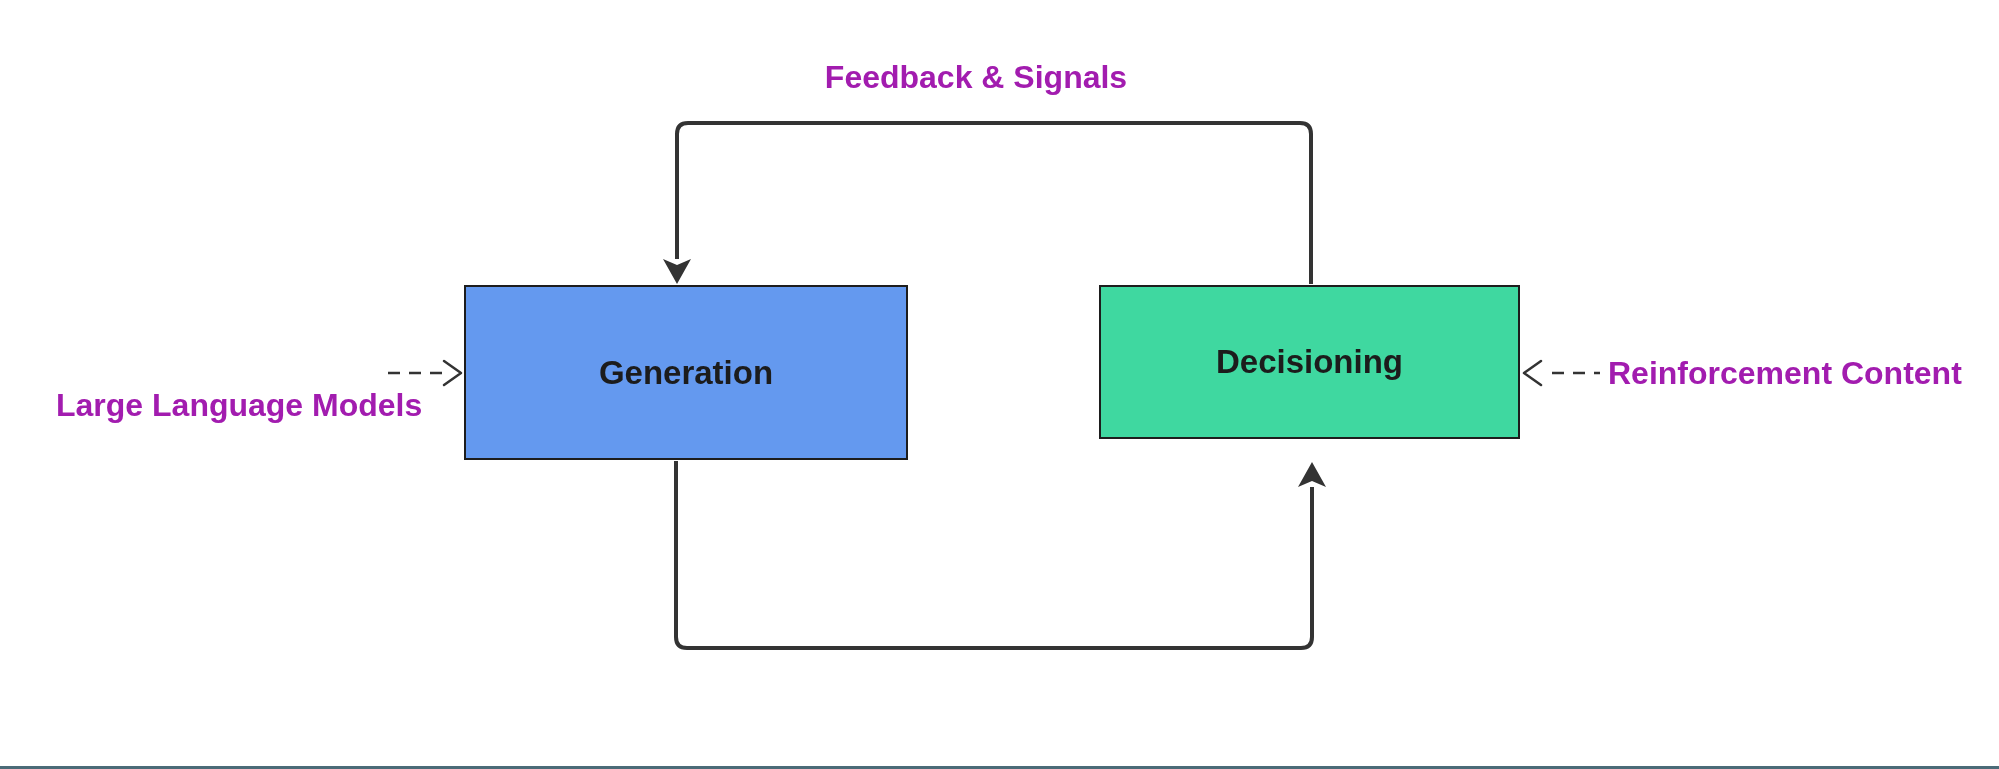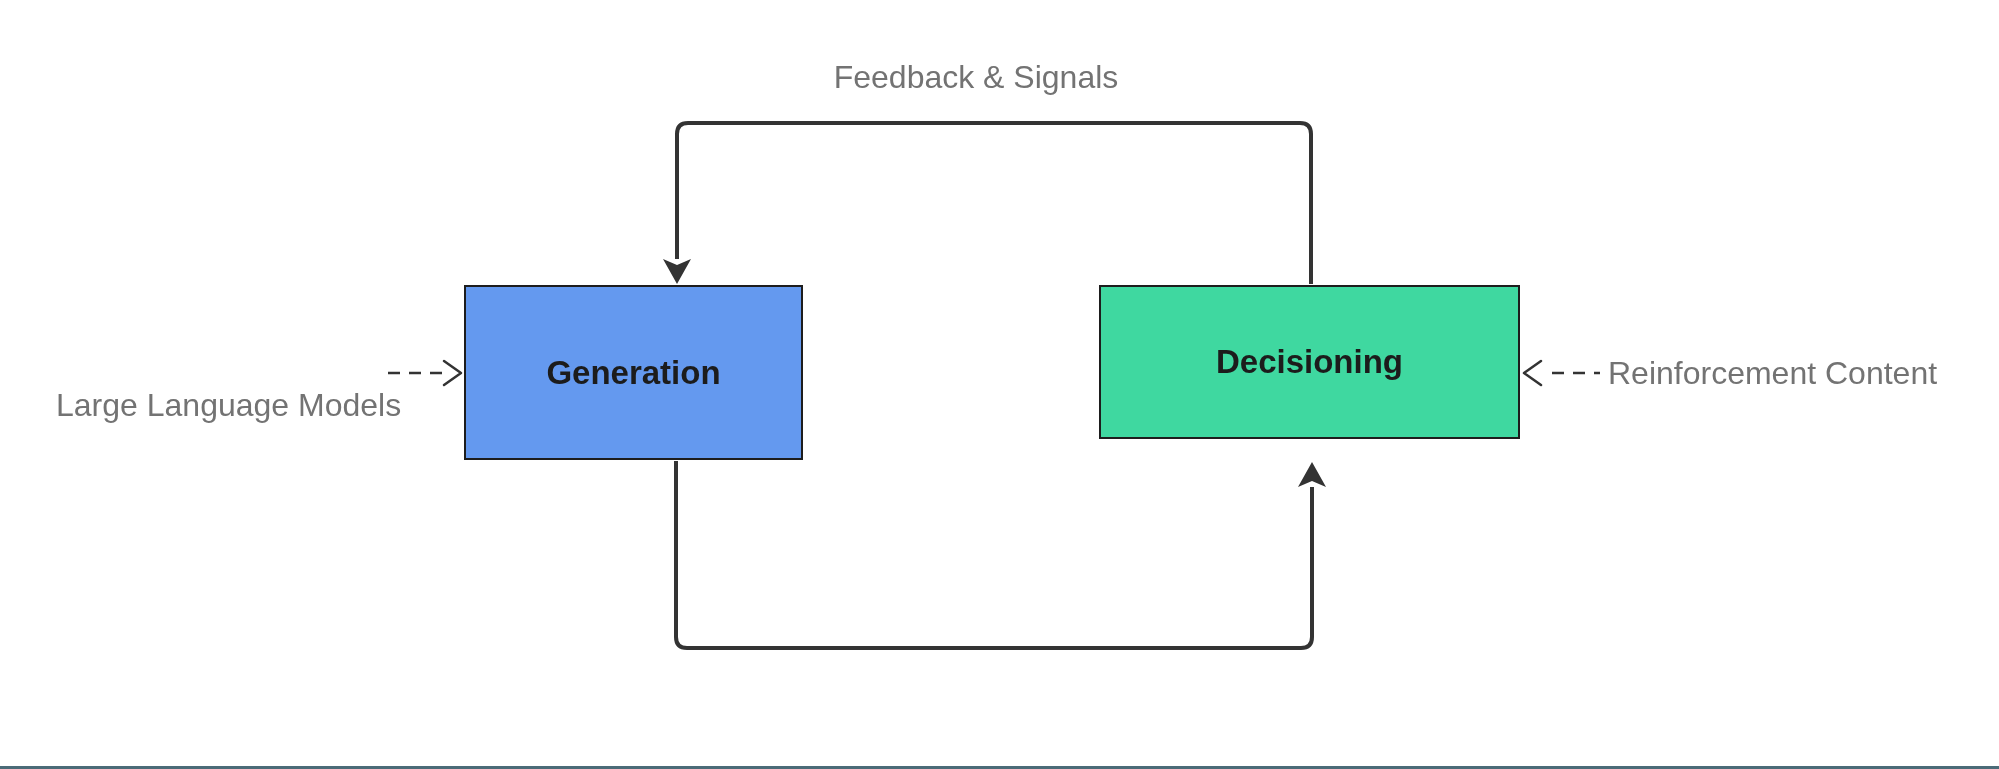--- a/index.html
+++ b/index.html
@@ -46,28 +46,28 @@
     position: absolute;
     border: 2px solid #1d1d1d;
     box-sizing: border-box;
     display: flex;
     align-items: center;
     justify-content: center;
     font-size: 33px;
     font-weight: 700;
     color: #1c1c1c;
   }
-  .node-generation { left: 464px; top: 285px; width: 339px; height: 175px; }
+  .node-generation { left: 464px; top: 285px; width: 444px; height: 175px; }
   .node-decisioning { left: 1099px; top: 285px; width: 421px; height: 154px; }
   .edge-label {
     position: absolute;
     font-size: 32px;
-    font-weight: 400;
+    font-weight: 700;
     line-height: 40px;
-    color: #737373;
+    color: #a21caf;
     white-space: nowrap;
   }
   .label-feedback { left: 976px; top: 57px; transform: translateX(-50%); }
   .label-content  { left: 976px; top: 670px; transform: translateX(-50%); }
   .label-llm      { left: 56px;  top: 353px; margin-top: 32px; }
   .label-rl       { left: 1608px; top: 353px; }
   .bottom-rule {
     position: absolute;
     left: 0; bottom: 0;
     width: 100%; height: 3px;

